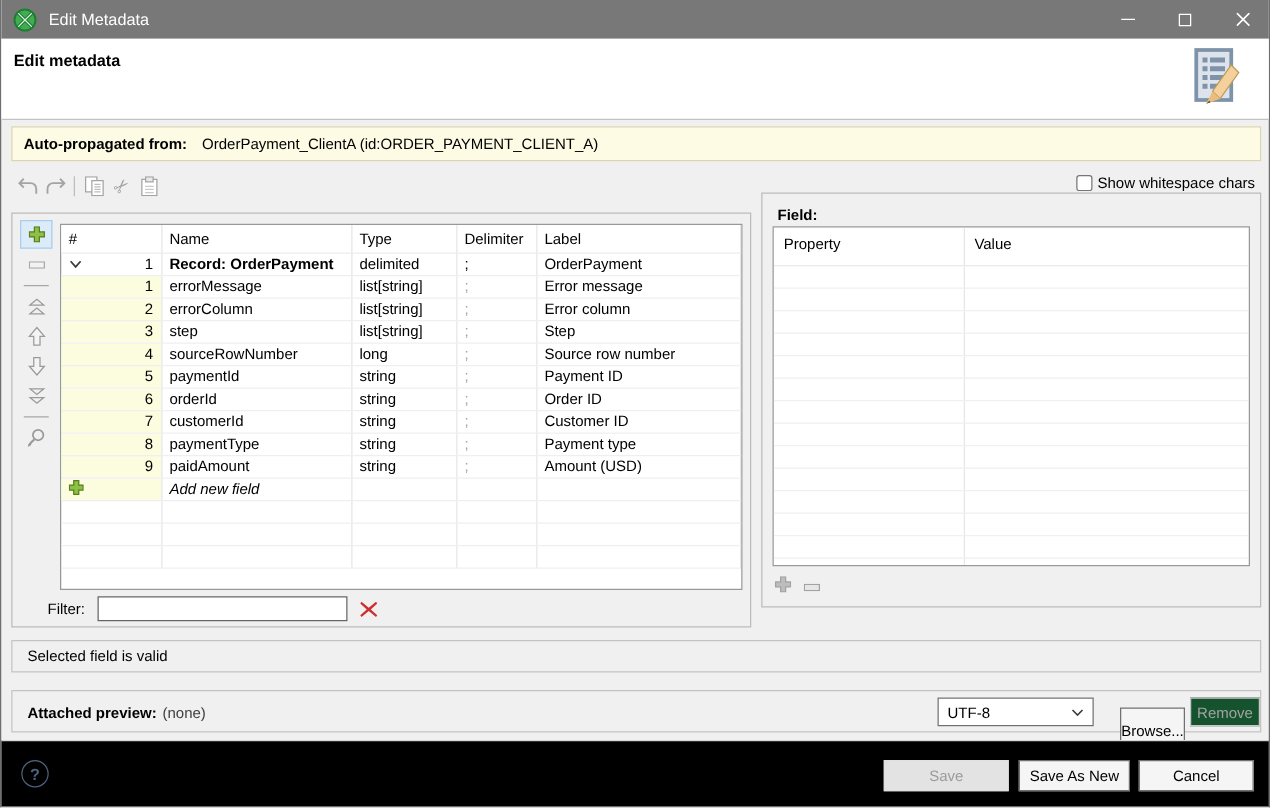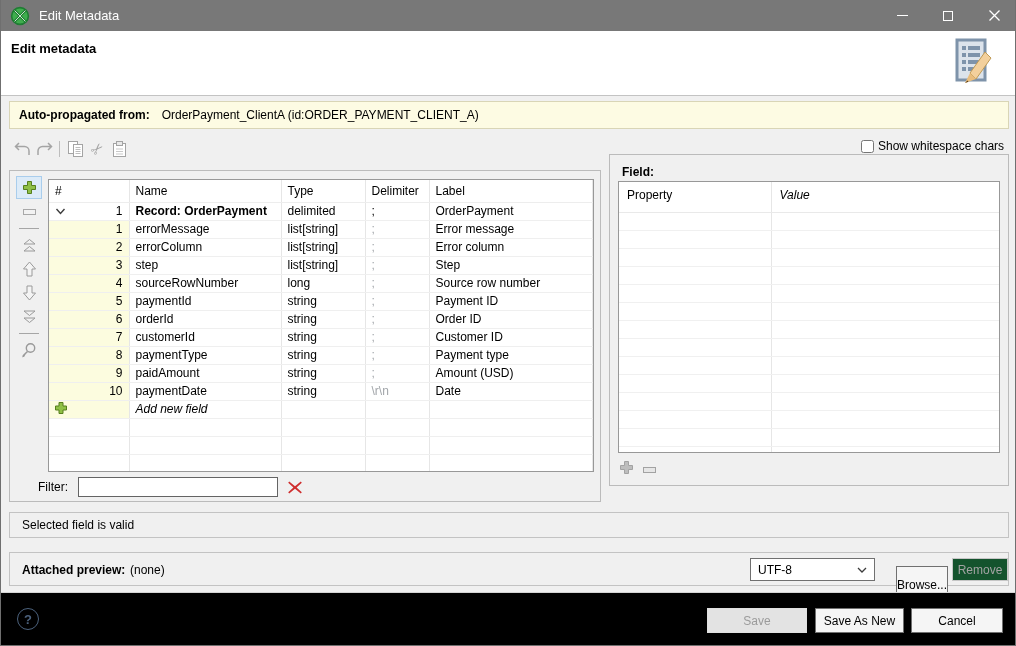--- a/index.html
+++ b/index.html
@@ -73,32 +73,32 @@
                      font-family:"Liberation Sans", sans-serif; font-size:12px; padding:0 4px; }
   .filter-clear{ margin-left:10px; display:flex; }
 
   
   .fp-title{ position:absolute; left:12px; top:10px; font-weight:bold; }
   .fp-wrap{ position:absolute; left:8px; top:26px; width:382px; height:272px; background:#ffffff;
             border:1px solid #989898; overflow:hidden; }
   table.fp{ border-collapse:collapse; width:100%; table-layout:fixed; }
   table.fp th{ height:30px; font-weight:normal; text-align:left; vertical-align:top; padding:6px 8px 0 8px;
                border-right:1px solid #e6e6e6; border-bottom:1px solid #e9e9e9; }
-  table.fp th:last-child, table.fp td:last-child{ border-right:none;font-style:italic; }
+  table.fp th:last-child, table.fp td:last-child{ border-right:none; }
   table.fp td{ height:18px; border-right:1px solid #e6e6e6; border-bottom:1px solid #f0f0f0; }
   .fp-actions{ position:absolute; left:10px; top:306px; display:flex; align-items:center; gap:10px; }
 
   
   .status-box{ position:absolute; left:8px; top:512px; width:1000px; height:26px; border:1px solid #c3c3c3;
                display:flex; align-items:center; background:#f0f0f0; }
   .status-box span{ margin-left:12px; }
   .preview-box{ position:absolute; left:8px; top:552px; width:1000px; height:34px; border:1px solid #c3c3c3;
                 background:#f0f0f0; }
   .pv-label{ position:absolute; left:12px; top:10px; font-weight:bold; }
-  .pv-value{ position:absolute; left:120px; top:10px; color:#000000; }
+  .pv-value{ position:absolute; left:120px; top:10px; color:#404040; }
   .combo{ position:absolute; left:740px; top:5px; width:125px; height:23px; background:#ffffff;
           border:1px solid #707070; display:flex; align-items:center; justify-content:space-between; padding:0 7px; }
   .btn{ display:flex; align-items:center; justify-content:center; font-size:12px;
         background:#f5f5f5; border:1px solid #707070; }
   .pv-browse{ position:absolute; left:886px; top:13px; width:52px; height:38px; }
   .pv-remove{ position:absolute; left:942px; top:5px; width:56px; height:23px;
               background:#14532d; border:1px solid #c6c6c6; color:#a3a3a3; }
 
   
   .footer{ position:absolute; left:0; top:592px; width:1016px; height:54px; background:#000000;
@@ -338,27 +338,20 @@
               <td>Payment type</td>
             </tr>
             <tr>
               <td class="numcell yellow">9</td>
               <td>paidAmount</td>
               <td>string</td>
               <td class="delim">;</td>
               <td>Amount (USD)</td>
             </tr>
             <tr>
-              <td class="numcell yellow">10</td>
-              <td>paymentDate</td>
-              <td>string</td>
-              <td class="delim">\r\n</td>
-              <td>Date</td>
-            </tr>
-            <tr>
               <td class="yellow"><span class="addplus">
                   <svg width="12" height="12" viewBox="0 0 12 12">
                     <path d="M4 0.5 h4 v3.5 h3.5 v4 H8 v3.5 H4 V8 H0.5 V4 H4 z" fill="#8fc046" stroke="#567f1e"></path>
                   </svg>
                 </span></td>
               <td class="italic">Add new field</td>
               <td></td>
               <td></td>
               <td></td>
             </tr>

